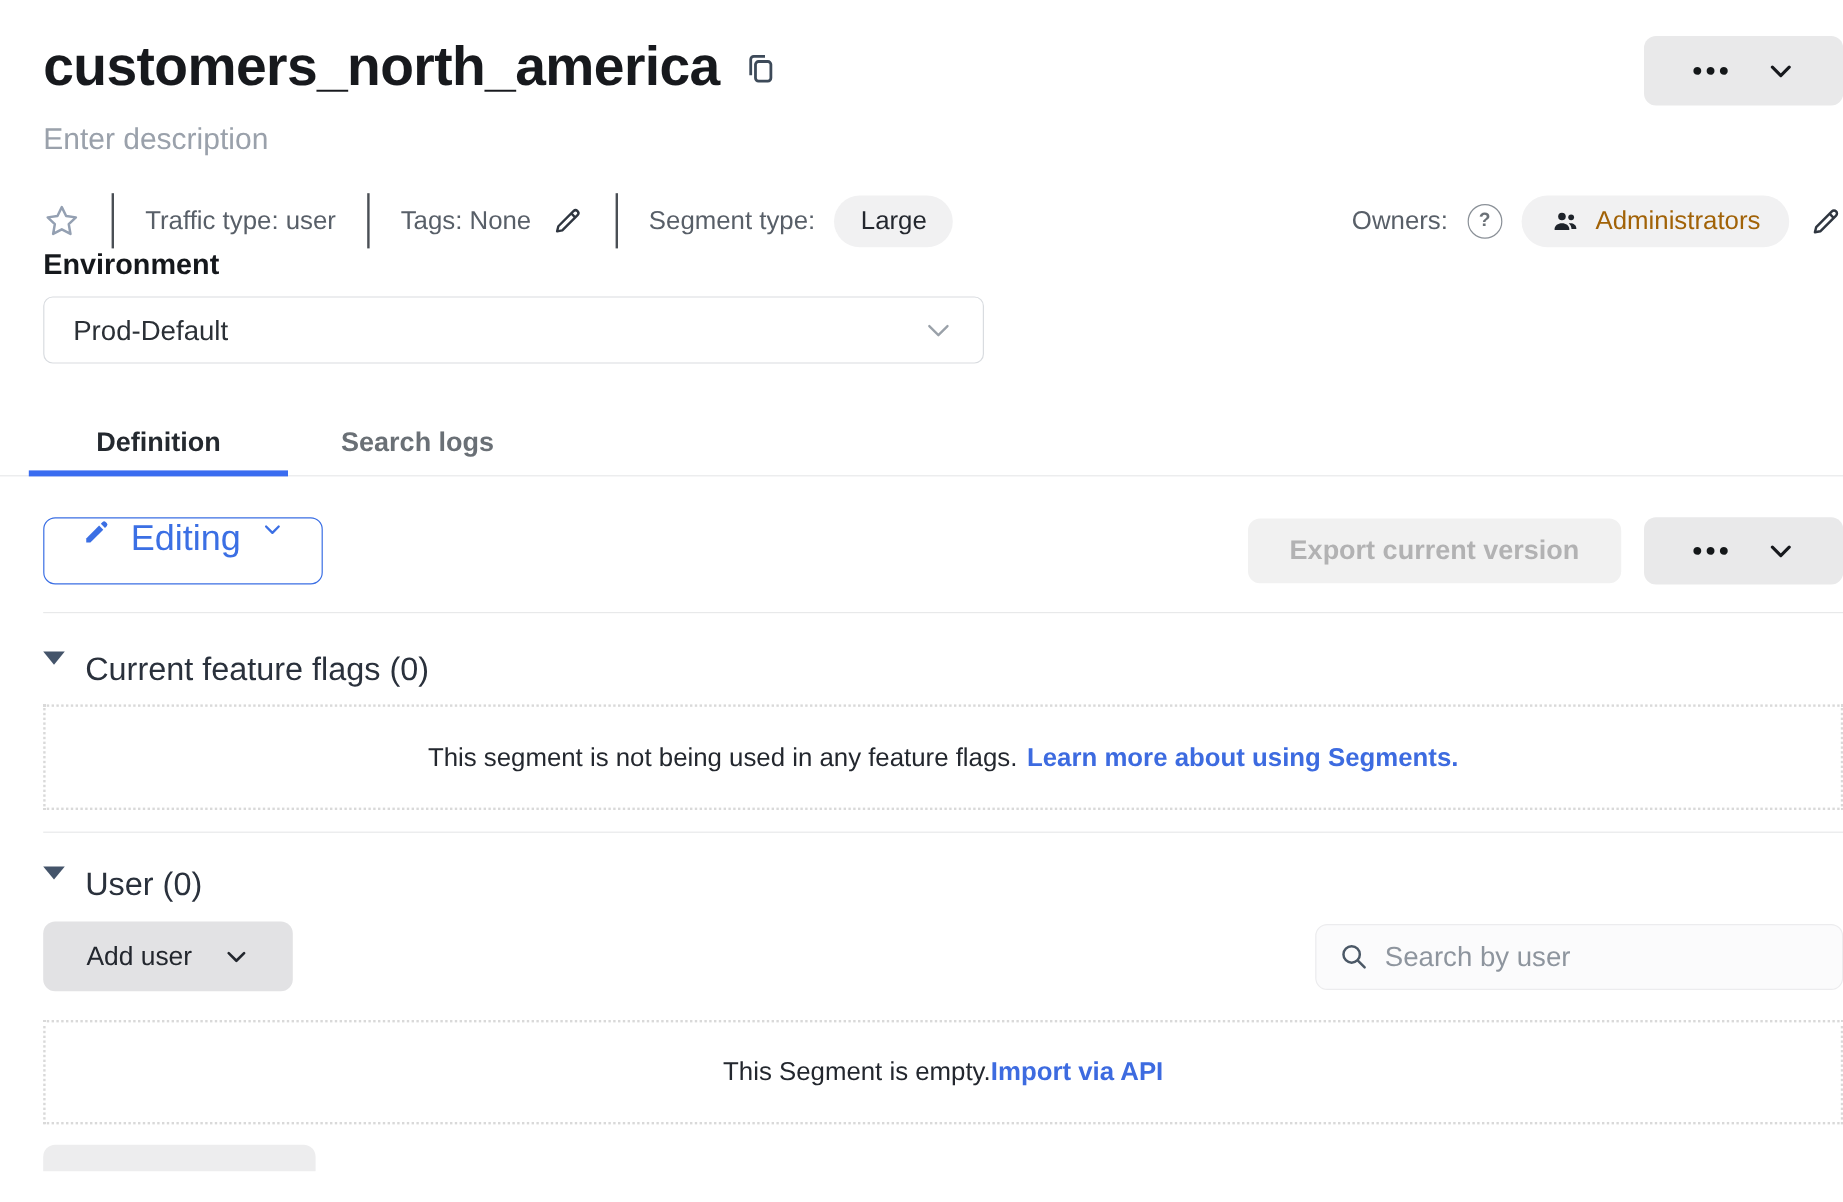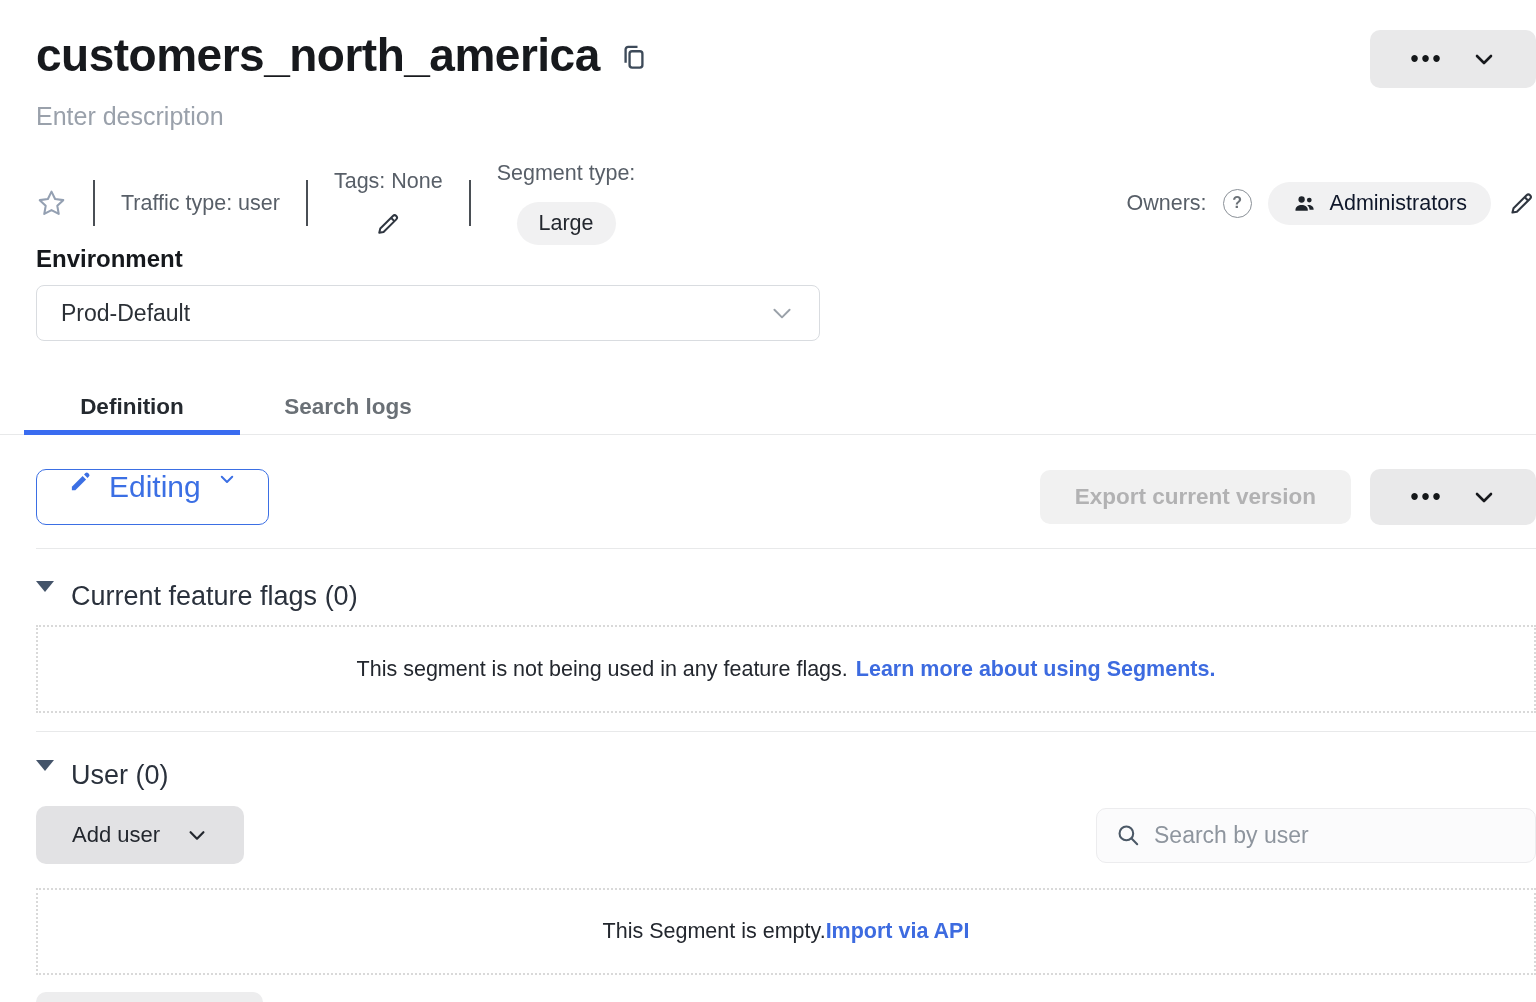--- a/index.html
+++ b/index.html
@@ -24,35 +24,35 @@
   }
   .dots { font-size:23px; letter-spacing:3px; color:#141719; font-weight:700; line-height:1; }
 
   .description { margin-top:14px; font-size:25px; color:#9aa1ab; cursor:text; }
 
   
   .meta-row { margin-top:30px; display:flex; align-items:center; }
   .meta-left { display:flex; align-items:center; gap:26px; font-size:21.5px; color:#585f68; }
   .vdiv { width:2px; height:46px; background:#4a4f55; }
   .star { display:inline-flex; cursor:pointer; }
-  .with-icon { display:flex; align-items:center; gap:16px;flex-direction:column; }
+  .with-icon { display:flex; align-items:center; gap:16px; }
   .pencil-btn { display:inline-flex; cursor:pointer; }
   .badge {
     background:#f1f1f2; border-radius:24px; padding:9px 22px;
     font-size:21.5px; color:#23272e; white-space:nowrap;
   }
   .meta-right { margin-left:auto; display:flex; align-items:center; gap:16px; font-size:21.5px; color:#585f68; }
   .help-circle {
     width:29px; height:29px; border:1.7px solid #8a9097; border-radius:50%;
     color:#6b7177; font-size:16px; font-weight:600;
     display:flex; align-items:center; justify-content:center; cursor:pointer;
   }
   .owners-pill {
     display:flex; align-items:center; gap:13px; background:#f1f1f2; border-radius:26px;
-    padding:9px 24px; color:#0f172a; cursor:pointer;
+    padding:9px 24px; color:#a16207; cursor:pointer;
   }
 
   
   .env-label { font-size:24px; font-weight:700; color:#15181c; }
   .env-select {
     margin-top:12px; width:784px; height:56px; border:1px solid #d9dce0; border-radius:8px;
     display:flex; align-items:center; justify-content:space-between;
     padding:0 24px; font-size:23px; color:#2b3036; cursor:pointer; background:#fff;
   }
 

